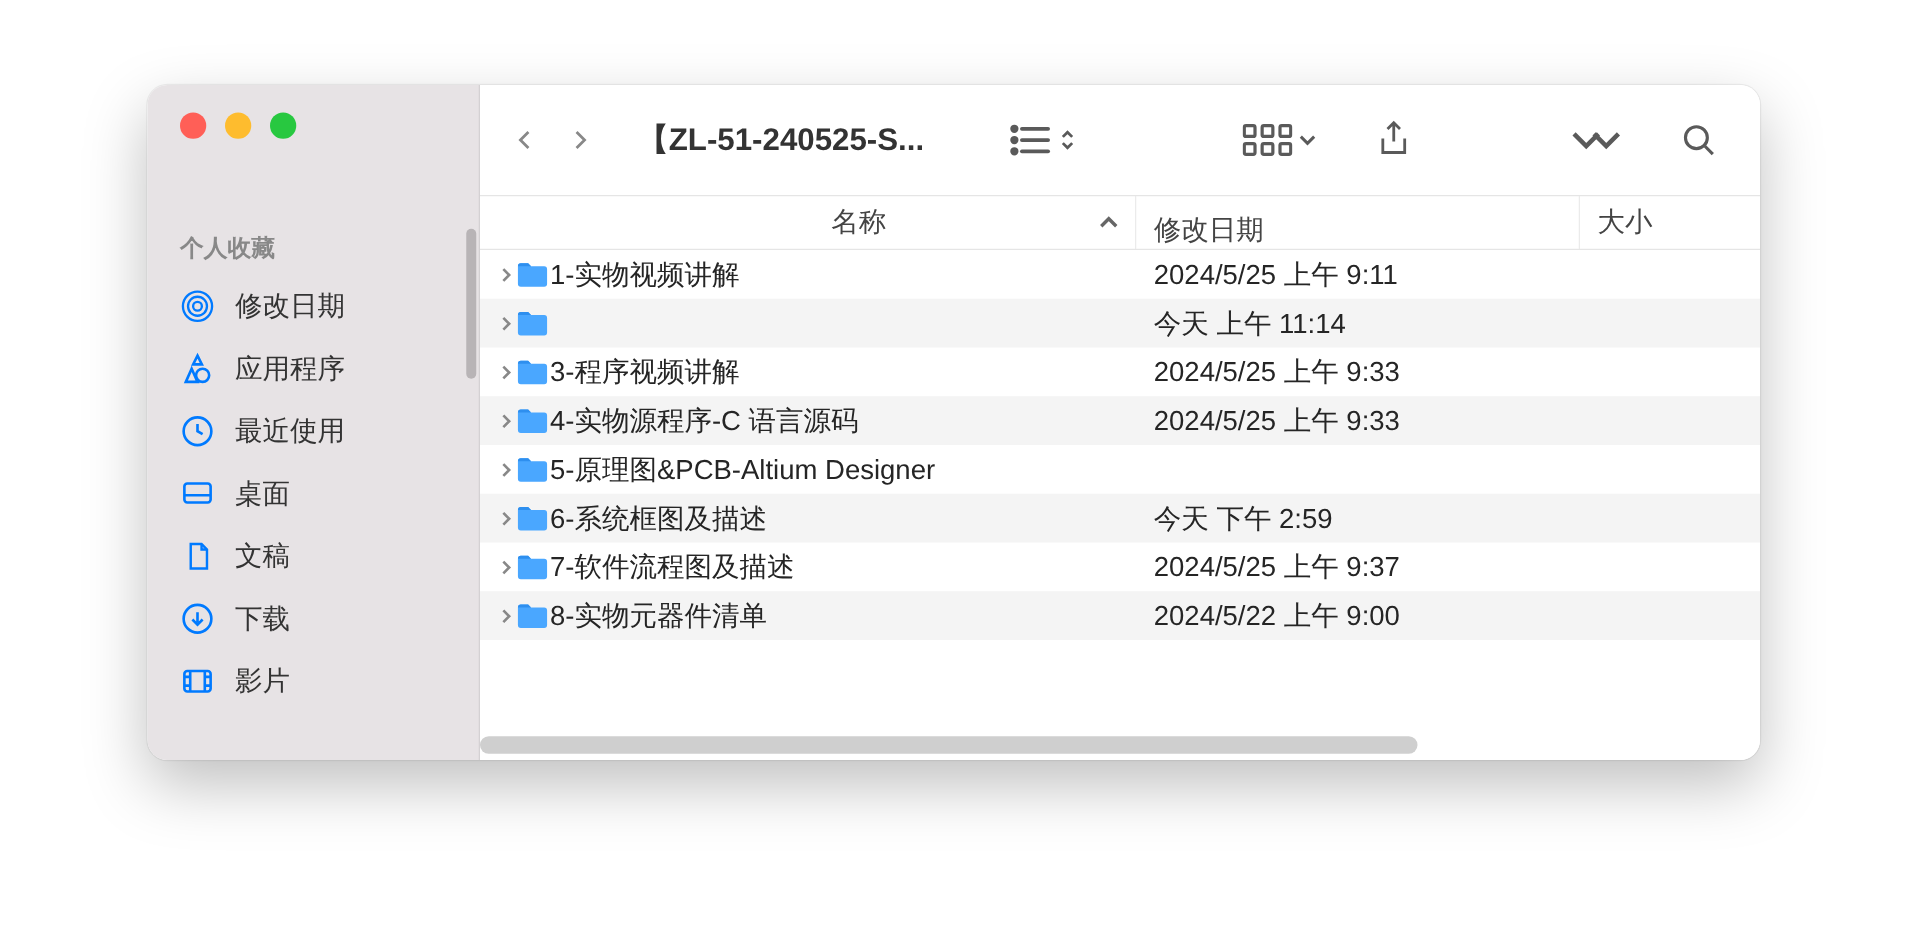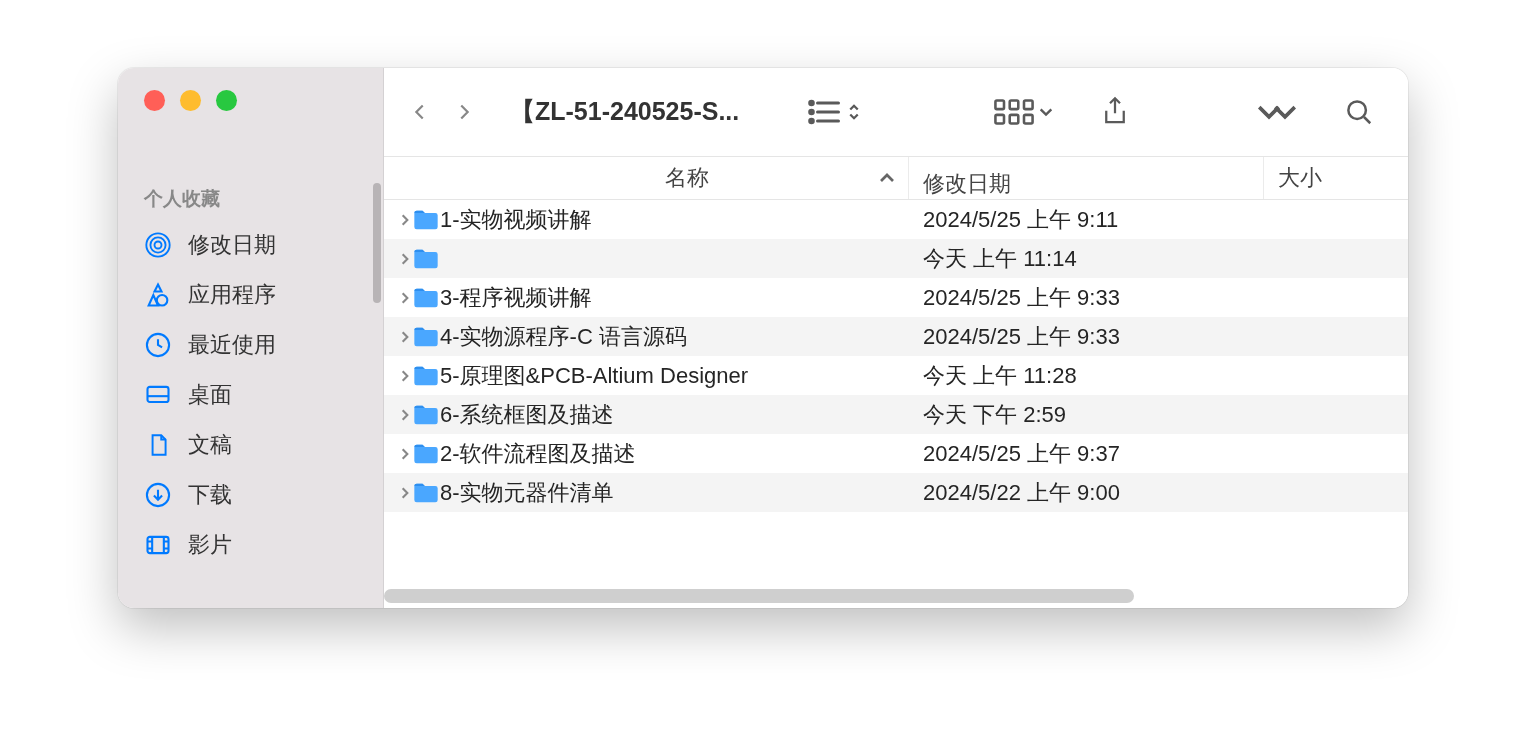--- a/index.html
+++ b/index.html
@@ -488,21 +488,20 @@
               </svg>
             </span>
             <span class="folder-icon">
               <svg width="28" height="24" viewBox="0 0 24 20">
                 <path fill="#4aa7ff" d="M2 4a2 2 0 012-2h5l2 2h9a2 2 0 012 2v10a2 2 0 01-2 2H4a2 2 0 01-2-2V4z"></path>
                 <path fill="#2e8fef" d="M2 4a2 2 0 012-2h5l2 2H2V4z"></path>
               </svg>
             </span>
             <span>5-原理图&amp;PCB-Altium Designer</span>
           </div>
-          <div class="cell-date">今天 上午 11:28</div>
           <div class="cell-size"></div>
         </div>
         <div class="file-row">
           <div class="cell-name">
             <span class="disclosure">
               <svg width="10" height="14" viewBox="0 0 8 12" fill="none" stroke="#888" stroke-width="1.8">
                 <path d="M2 2l4 4-4 4"></path>
               </svg>
             </span>
             <span class="folder-icon">
@@ -522,21 +521,21 @@
               <svg width="10" height="14" viewBox="0 0 8 12" fill="none" stroke="#888" stroke-width="1.8">
                 <path d="M2 2l4 4-4 4"></path>
               </svg>
             </span>
             <span class="folder-icon">
               <svg width="28" height="24" viewBox="0 0 24 20">
                 <path fill="#4aa7ff" d="M2 4a2 2 0 012-2h5l2 2h9a2 2 0 012 2v10a2 2 0 01-2 2H4a2 2 0 01-2-2V4z"></path>
                 <path fill="#2e8fef" d="M2 4a2 2 0 012-2h5l2 2H2V4z"></path>
               </svg>
             </span>
-            <span>2-软件流程图及描述</span>
+            <span>7-软件流程图及描述</span>
           </div>
           <div class="cell-date">2024/5/25 上午 9:37</div>
           <div class="cell-size"></div>
         </div>
         <div class="file-row">
           <div class="cell-name">
             <span class="disclosure">
               <svg width="10" height="14" viewBox="0 0 8 12" fill="none" stroke="#888" stroke-width="1.8">
                 <path d="M2 2l4 4-4 4"></path>
               </svg>

